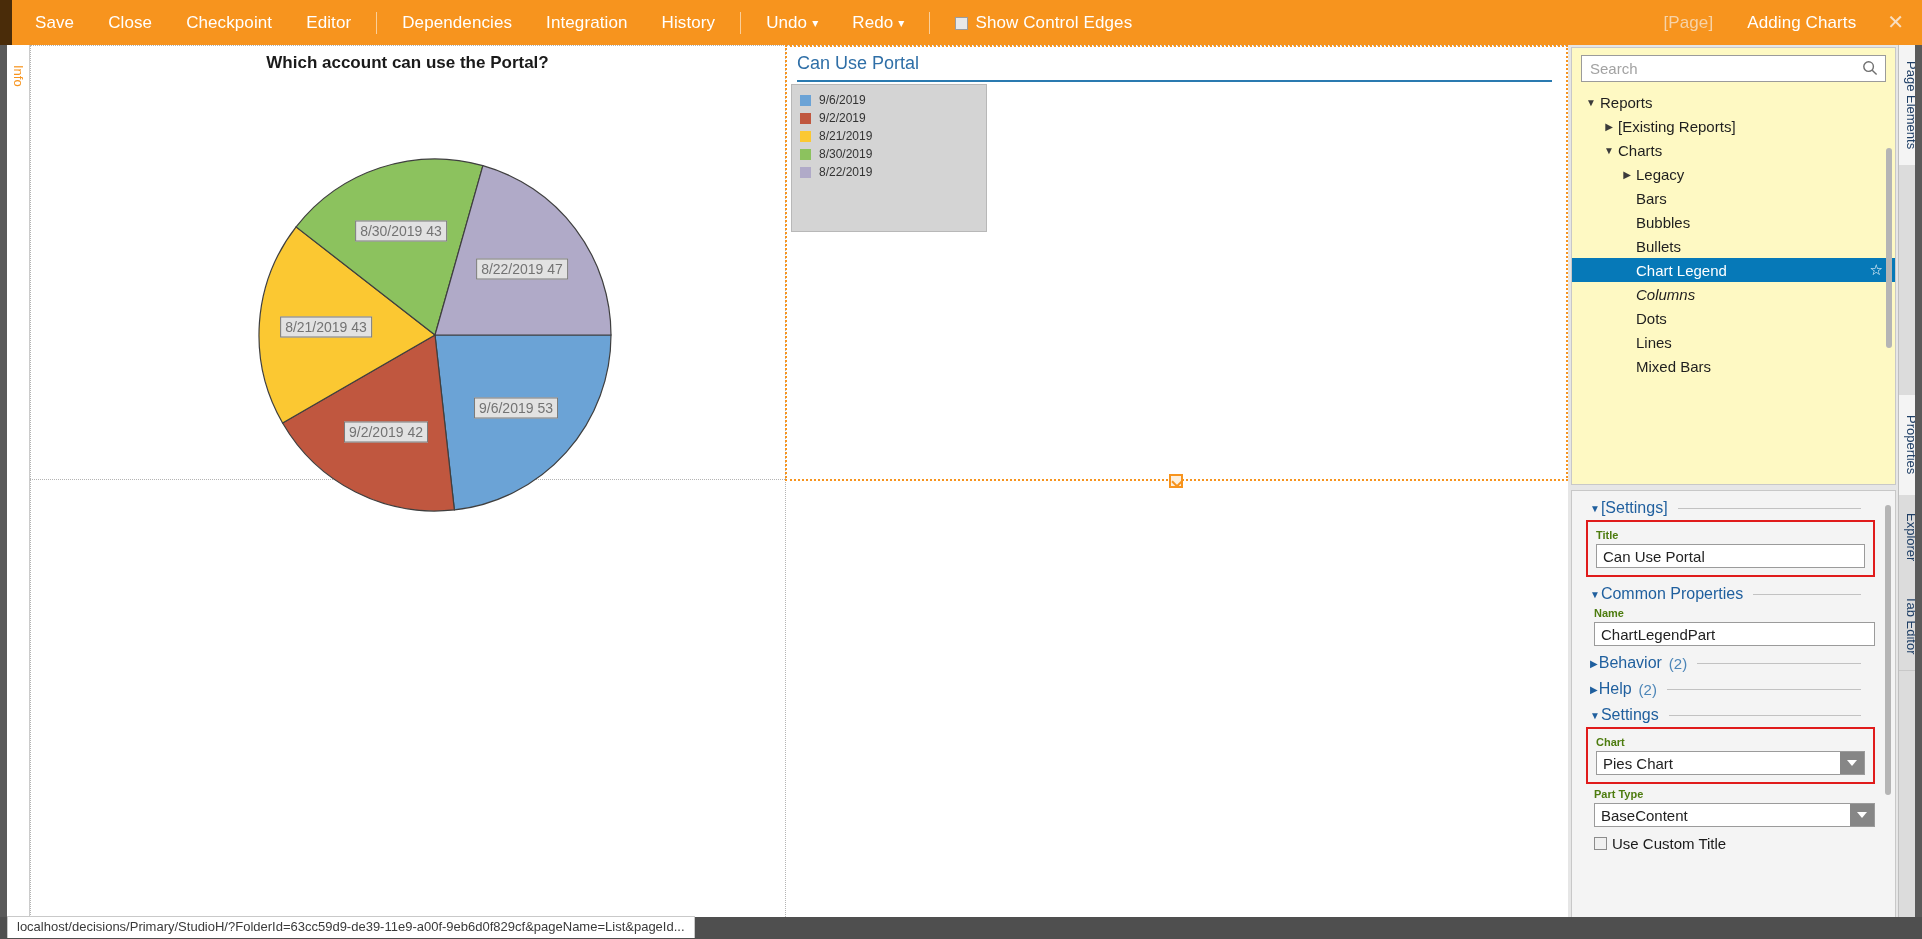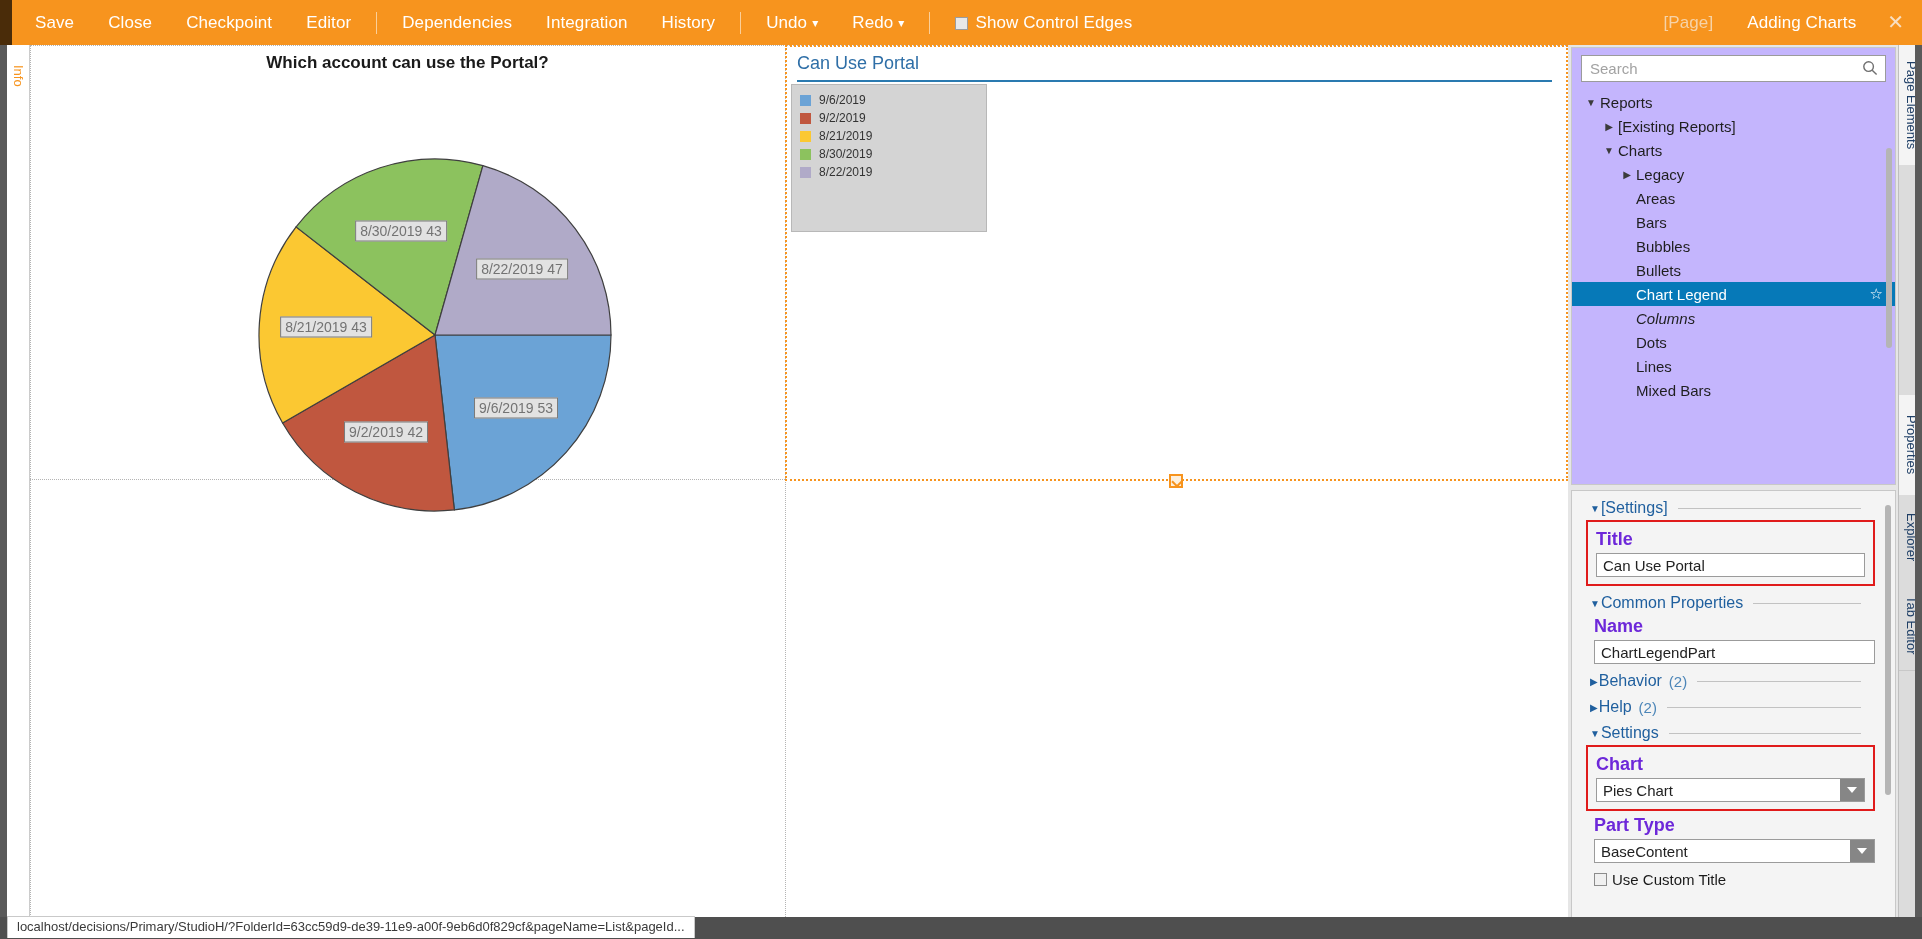--- a/index.html
+++ b/index.html
@@ -208,21 +208,21 @@
   .right-col {
     position: absolute;
     left: 1568px; top: 45px;
     width: 330px; height: 894px;
     background: #e6e6e6;
   }
   .pe-panel {
     position: absolute;
     left: 3px; top: 2px;
     width: 325px; height: 438px;
-    background: #c4b5fd;
+    background: #fef9c3;
     border: 1px solid #c8c8c8;
     box-sizing: border-box;
   }
   .search-wrap {
     position: absolute;
     left: 9px; top: 7px;
     width: 305px; height: 27px;
   }
   .search-input {
     width: 100%; height: 27px;
@@ -313,23 +313,23 @@
   }
   .sec-count { color: #4d86b8; font-size: 15px; margin-left: 7px; }
   .sec-rule {
     flex: 1 1 auto;
     height: 1px;
     background: #c2c2c2;
     margin-left: 10px;
     margin-right: 14px;
   }
   .fld-label {
-    font-size: 18px;
+    font-size: 11px;
     font-weight: bold;
-    color: #6d28d9;
+    color: #4d7c0f;
     margin: 4px 0 3px 0;
   }
   .fld-input {
     width: 100%;
     height: 24px;
     box-sizing: border-box;
     border: 1px solid #9b9b9b;
     background: #ffffff;
     font-size: 15px;
     color: #222222;
@@ -543,24 +543,20 @@
           <div class="tnode" style="padding-left: 28px;">
             <span class="tw">▼</span>
             <span>Charts</span>
           </div>
           <div class="tnode" style="padding-left: 46px;">
             <span class="tw">▶</span>
             <span>Legacy</span>
           </div>
           <div class="tnode" style="padding-left: 46px;">
             <span class="tw"></span>
-            <span>Areas</span>
-          </div>
-          <div class="tnode" style="padding-left: 46px;">
-            <span class="tw"></span>
             <span>Bars</span>
           </div>
           <div class="tnode" style="padding-left: 46px;">
             <span class="tw"></span>
             <span>Bubbles</span>
           </div>
           <div class="tnode" style="padding-left: 46px;">
             <span class="tw"></span>
             <span>Bullets</span>
           </div>

